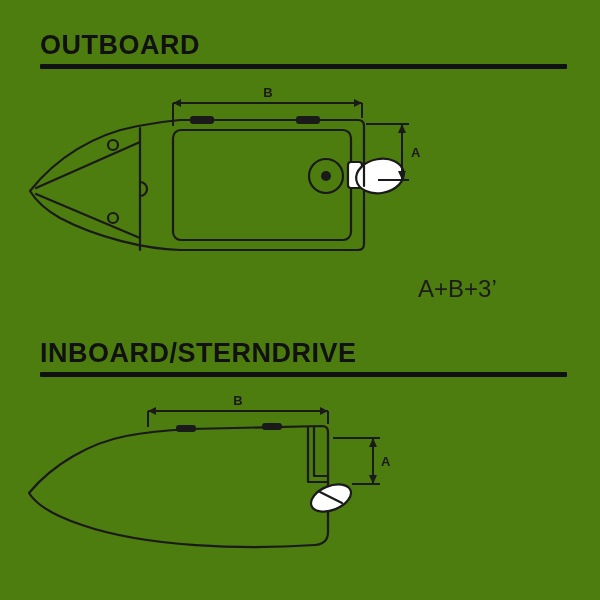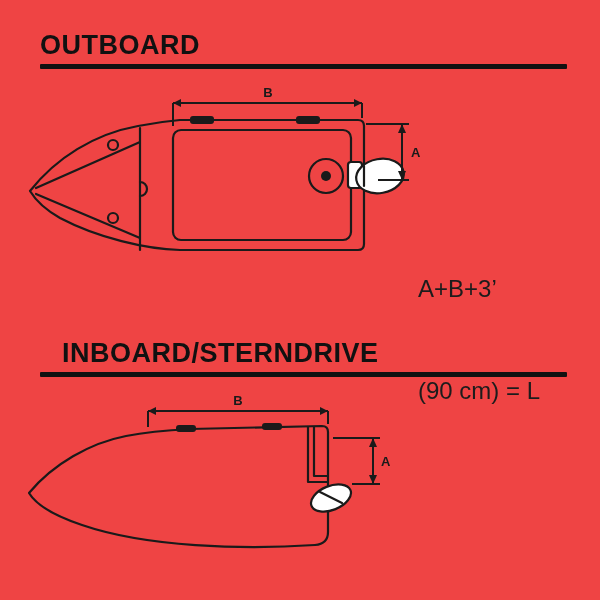--- a/index.html
+++ b/index.html
@@ -1,21 +1,21 @@
 <!DOCTYPE html>
 <html><head>
 <meta charset="utf-8">
 <style>
   * { margin: 0; padding: 0; box-sizing: border-box; }
   html, body { background: #ffffff; }
   .page {
     position: relative;
     width: 600px;
     height: 600px;
-    background: #ef4444;
+    background: #4d7c0f;
     font-family: "Liberation Sans", sans-serif;
     overflow: hidden;
     padding-left: 20px;
   }
   .section-title {
     position: absolute;
     left: 40px;
     font-size: 27px;
     font-weight: 700;
     letter-spacing: 0.5px;
@@ -94,24 +94,23 @@
       <path d="M350,92 L381,92"></path>
       <path d="M374,36 L374,92"></path>
       <polygon points="374,36 370,45 378,45" fill="#1a1a1a" stroke="none"></polygon>
       <polygon points="374,92 370,83 378,83" fill="#1a1a1a" stroke="none"></polygon>
     </g>
     <text x="383" y="69" text-anchor="start">A</text>
   </svg>
 
   <div class="formula" style="left:418px; top:204px;">
     <div>A+B+3’</div>
-    <div>(90 cm) = L</div>
   </div>
 
-  <h1 class="section-title" style="top:338px;margin-left:22px;">INBOARD/STERNDRIVE</h1>
+  <h1 class="section-title" style="top:338px;">INBOARD/STERNDRIVE</h1>
   <div class="title-rule" style="top:372px;"></div>
 
   <svg class="diagram" style="left:28px; top:396px;" width="365" height="160" viewBox="0 0 365 160">
     <g stroke="#1a1a1a" stroke-width="2.2" fill="none" stroke-linecap="round" stroke-linejoin="round">
 
       <path d="M1,97 C25,68 62,47 98,40 C118,36 142,34 162,33 L294,30 Q300,30 300,36 L300,136 Q300,148 287,149 C215,154 118,151 54,129 C30,121 9,110 1,97 Z"></path>
 
       <path d="M280,31 L280,86 L300,86"></path>
       <path d="M286,31 L286,80 L300,80"></path>
     </g>

